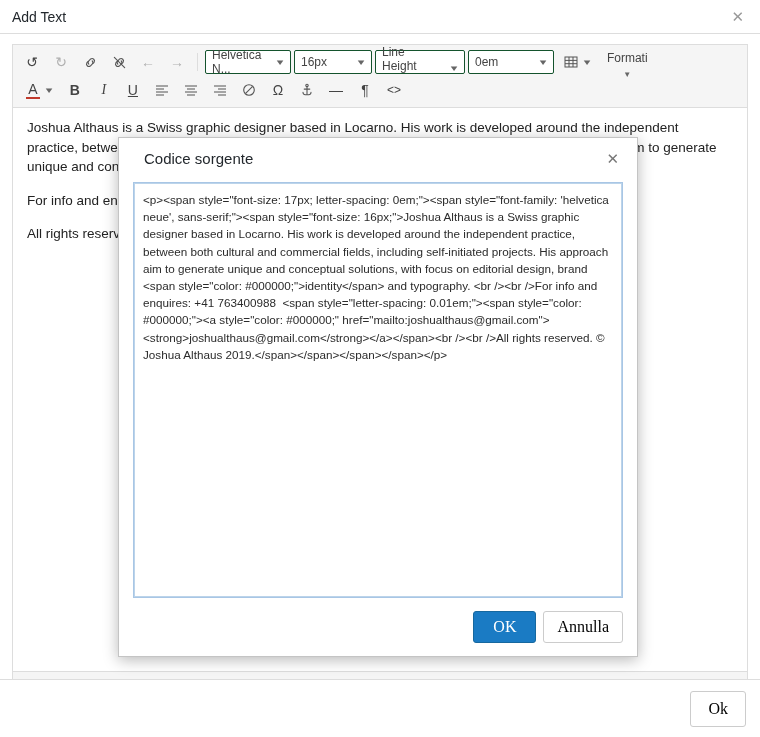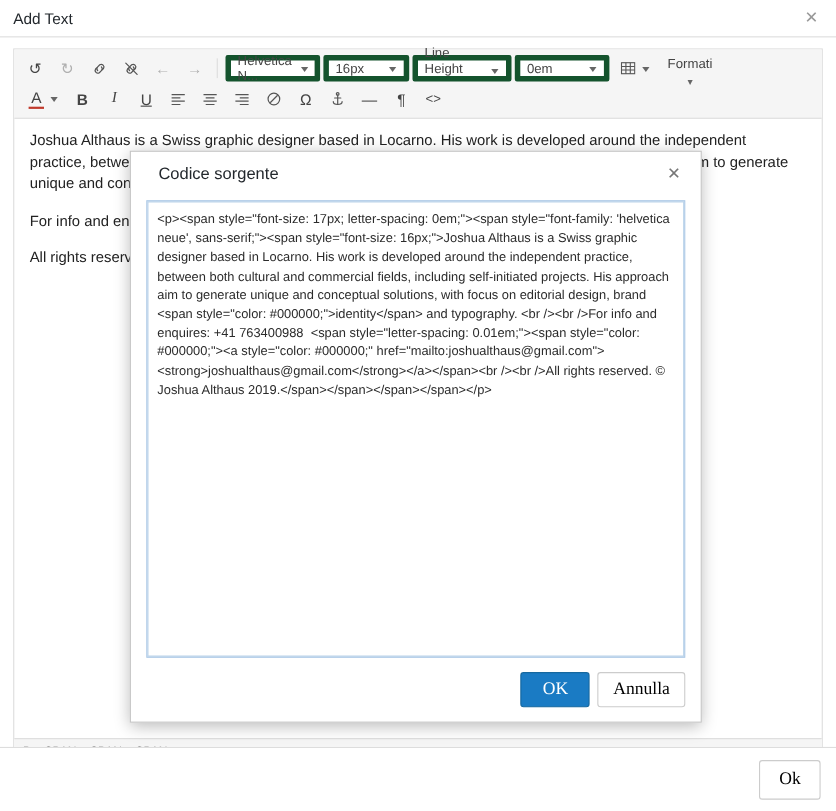--- a/index.html
+++ b/index.html
@@ -93,21 +93,21 @@
   .tb-btn.disabled { color: #b0b0b0; cursor: default; }
   .tb-sep {
     width: 1px;
     height: 18px;
     background: #ddd;
     margin: 0 4px;
   }
   .tb-select {
     height: 24px;
     min-width: 78px;
-    border: 5px solid #14532d;
+    border: 1px solid #14532d;
     background: #fff;
     border-radius: 2px;
     display: flex;
     align-items: center;
     padding: 0 6px;
     font-size: 12px;
     color: #444;
     cursor: pointer;
     justify-content: space-between;
     gap: 8px;

